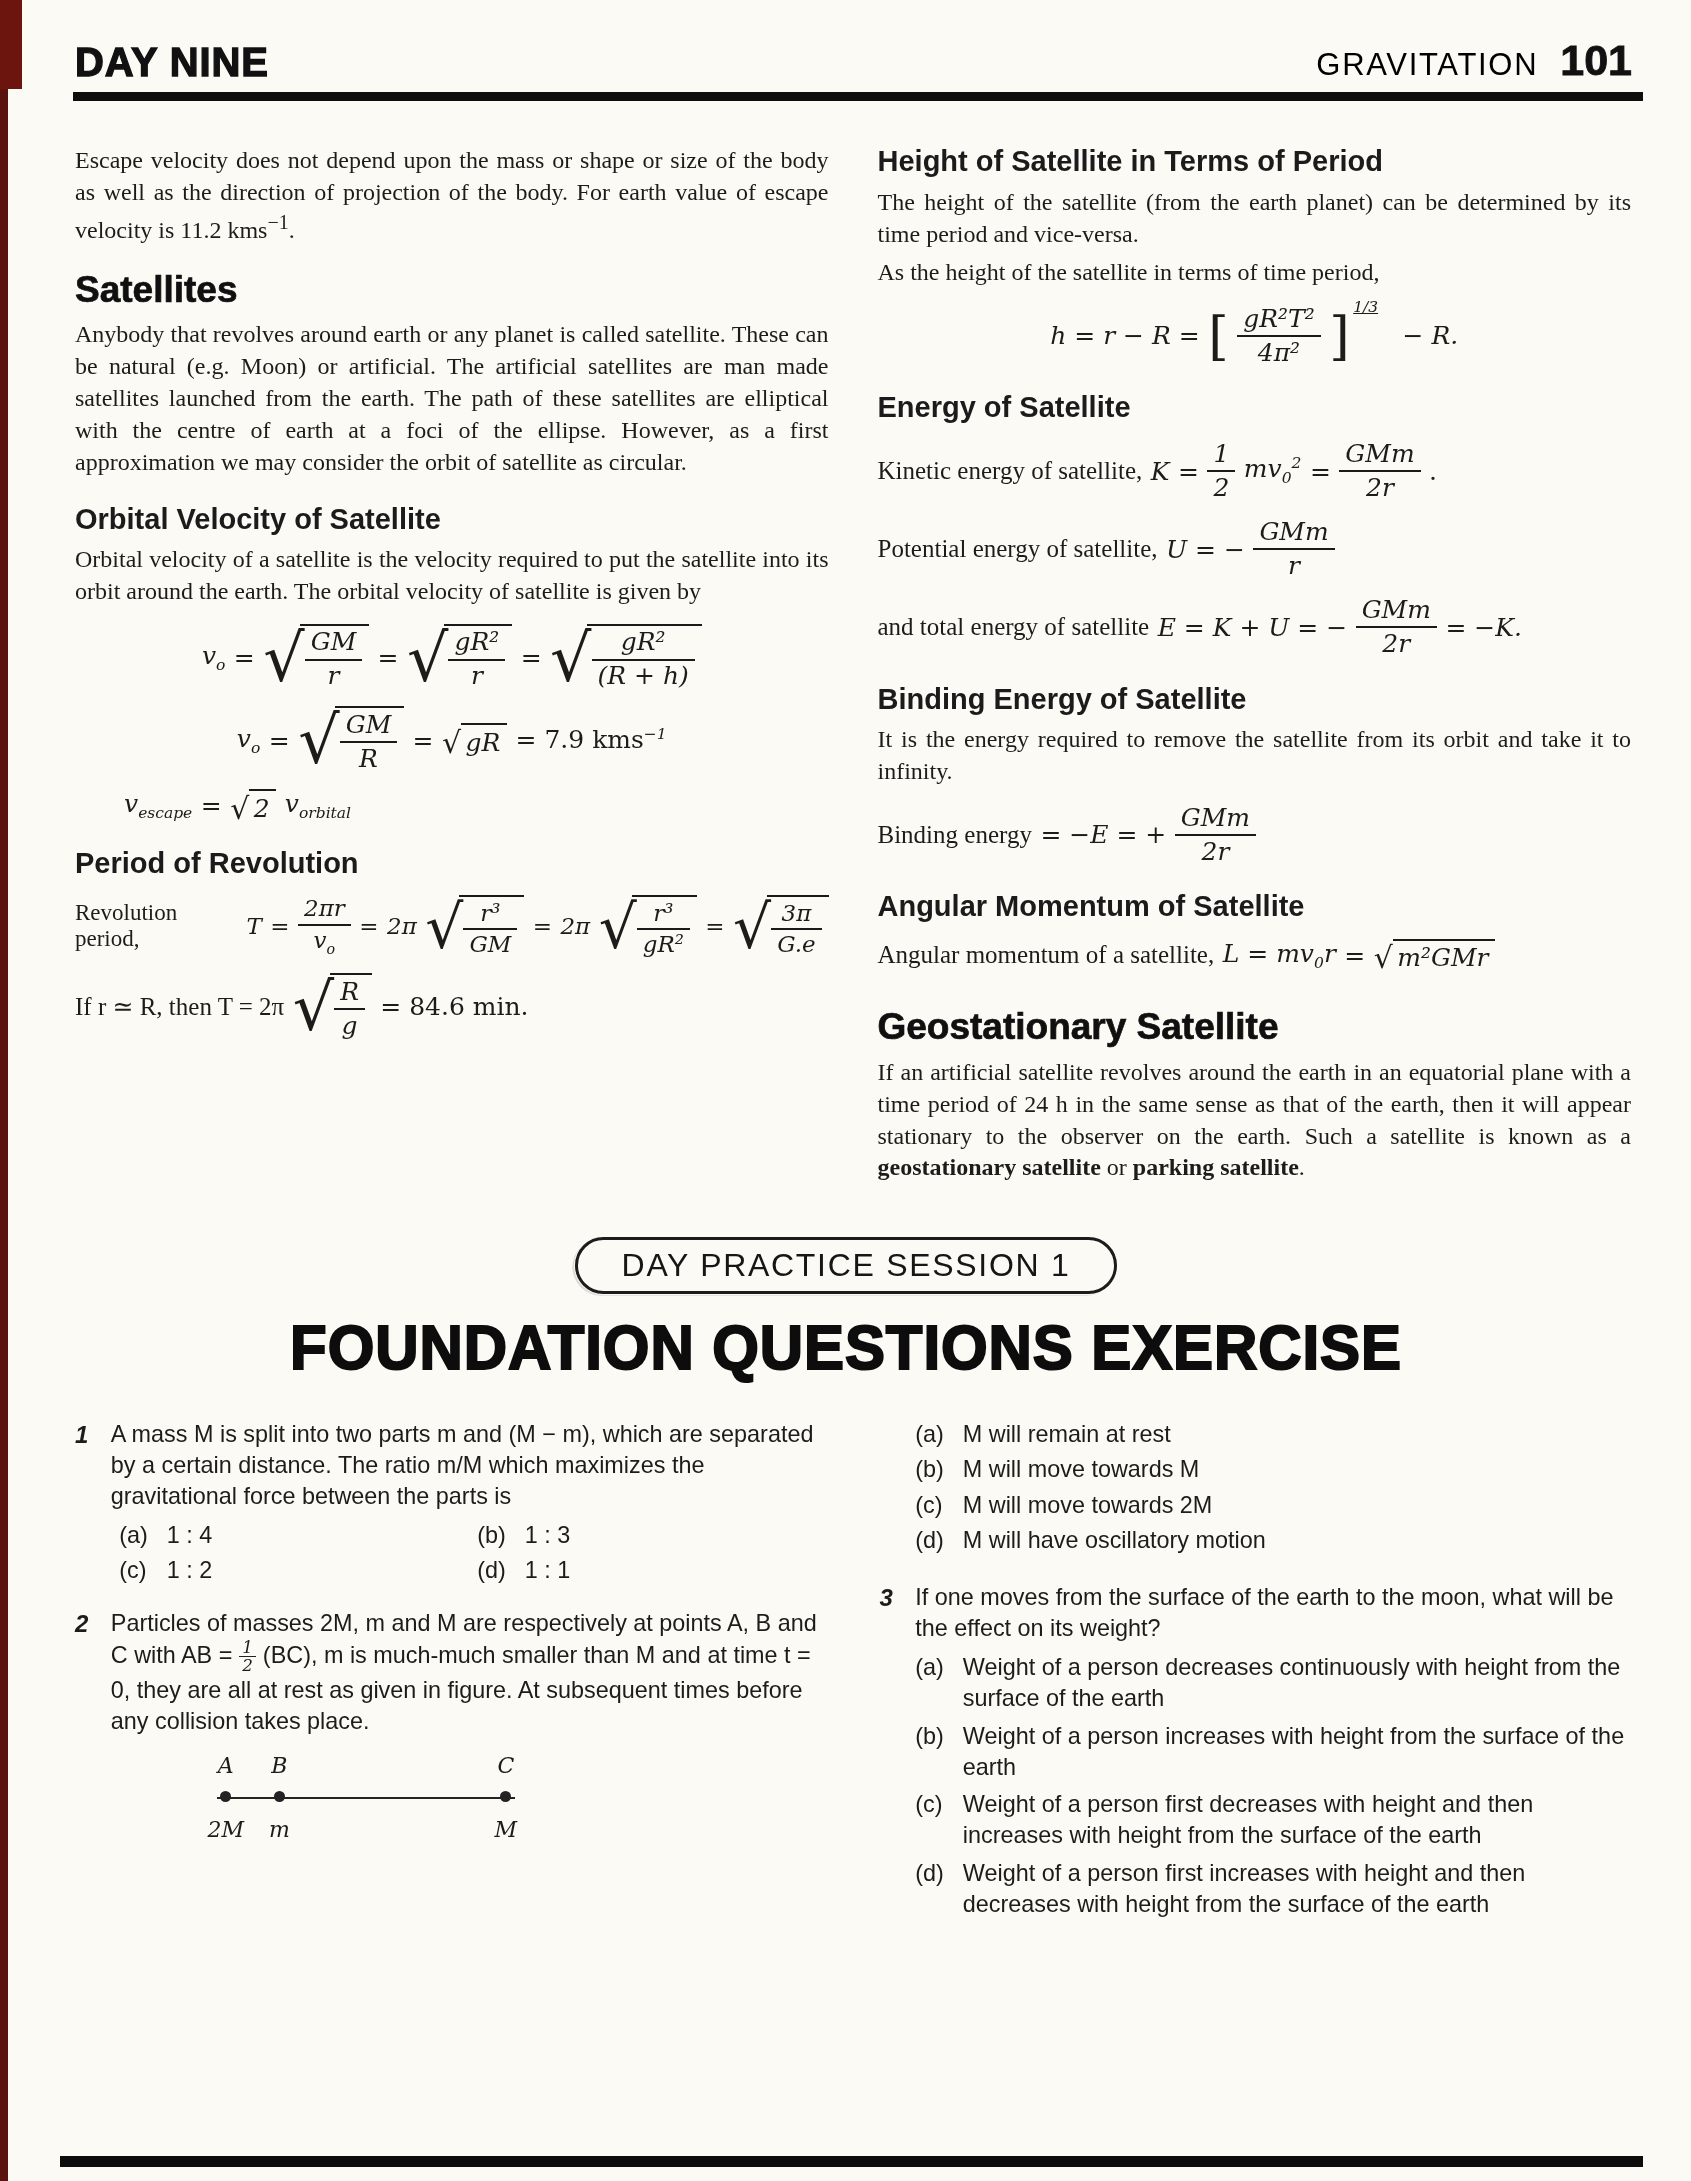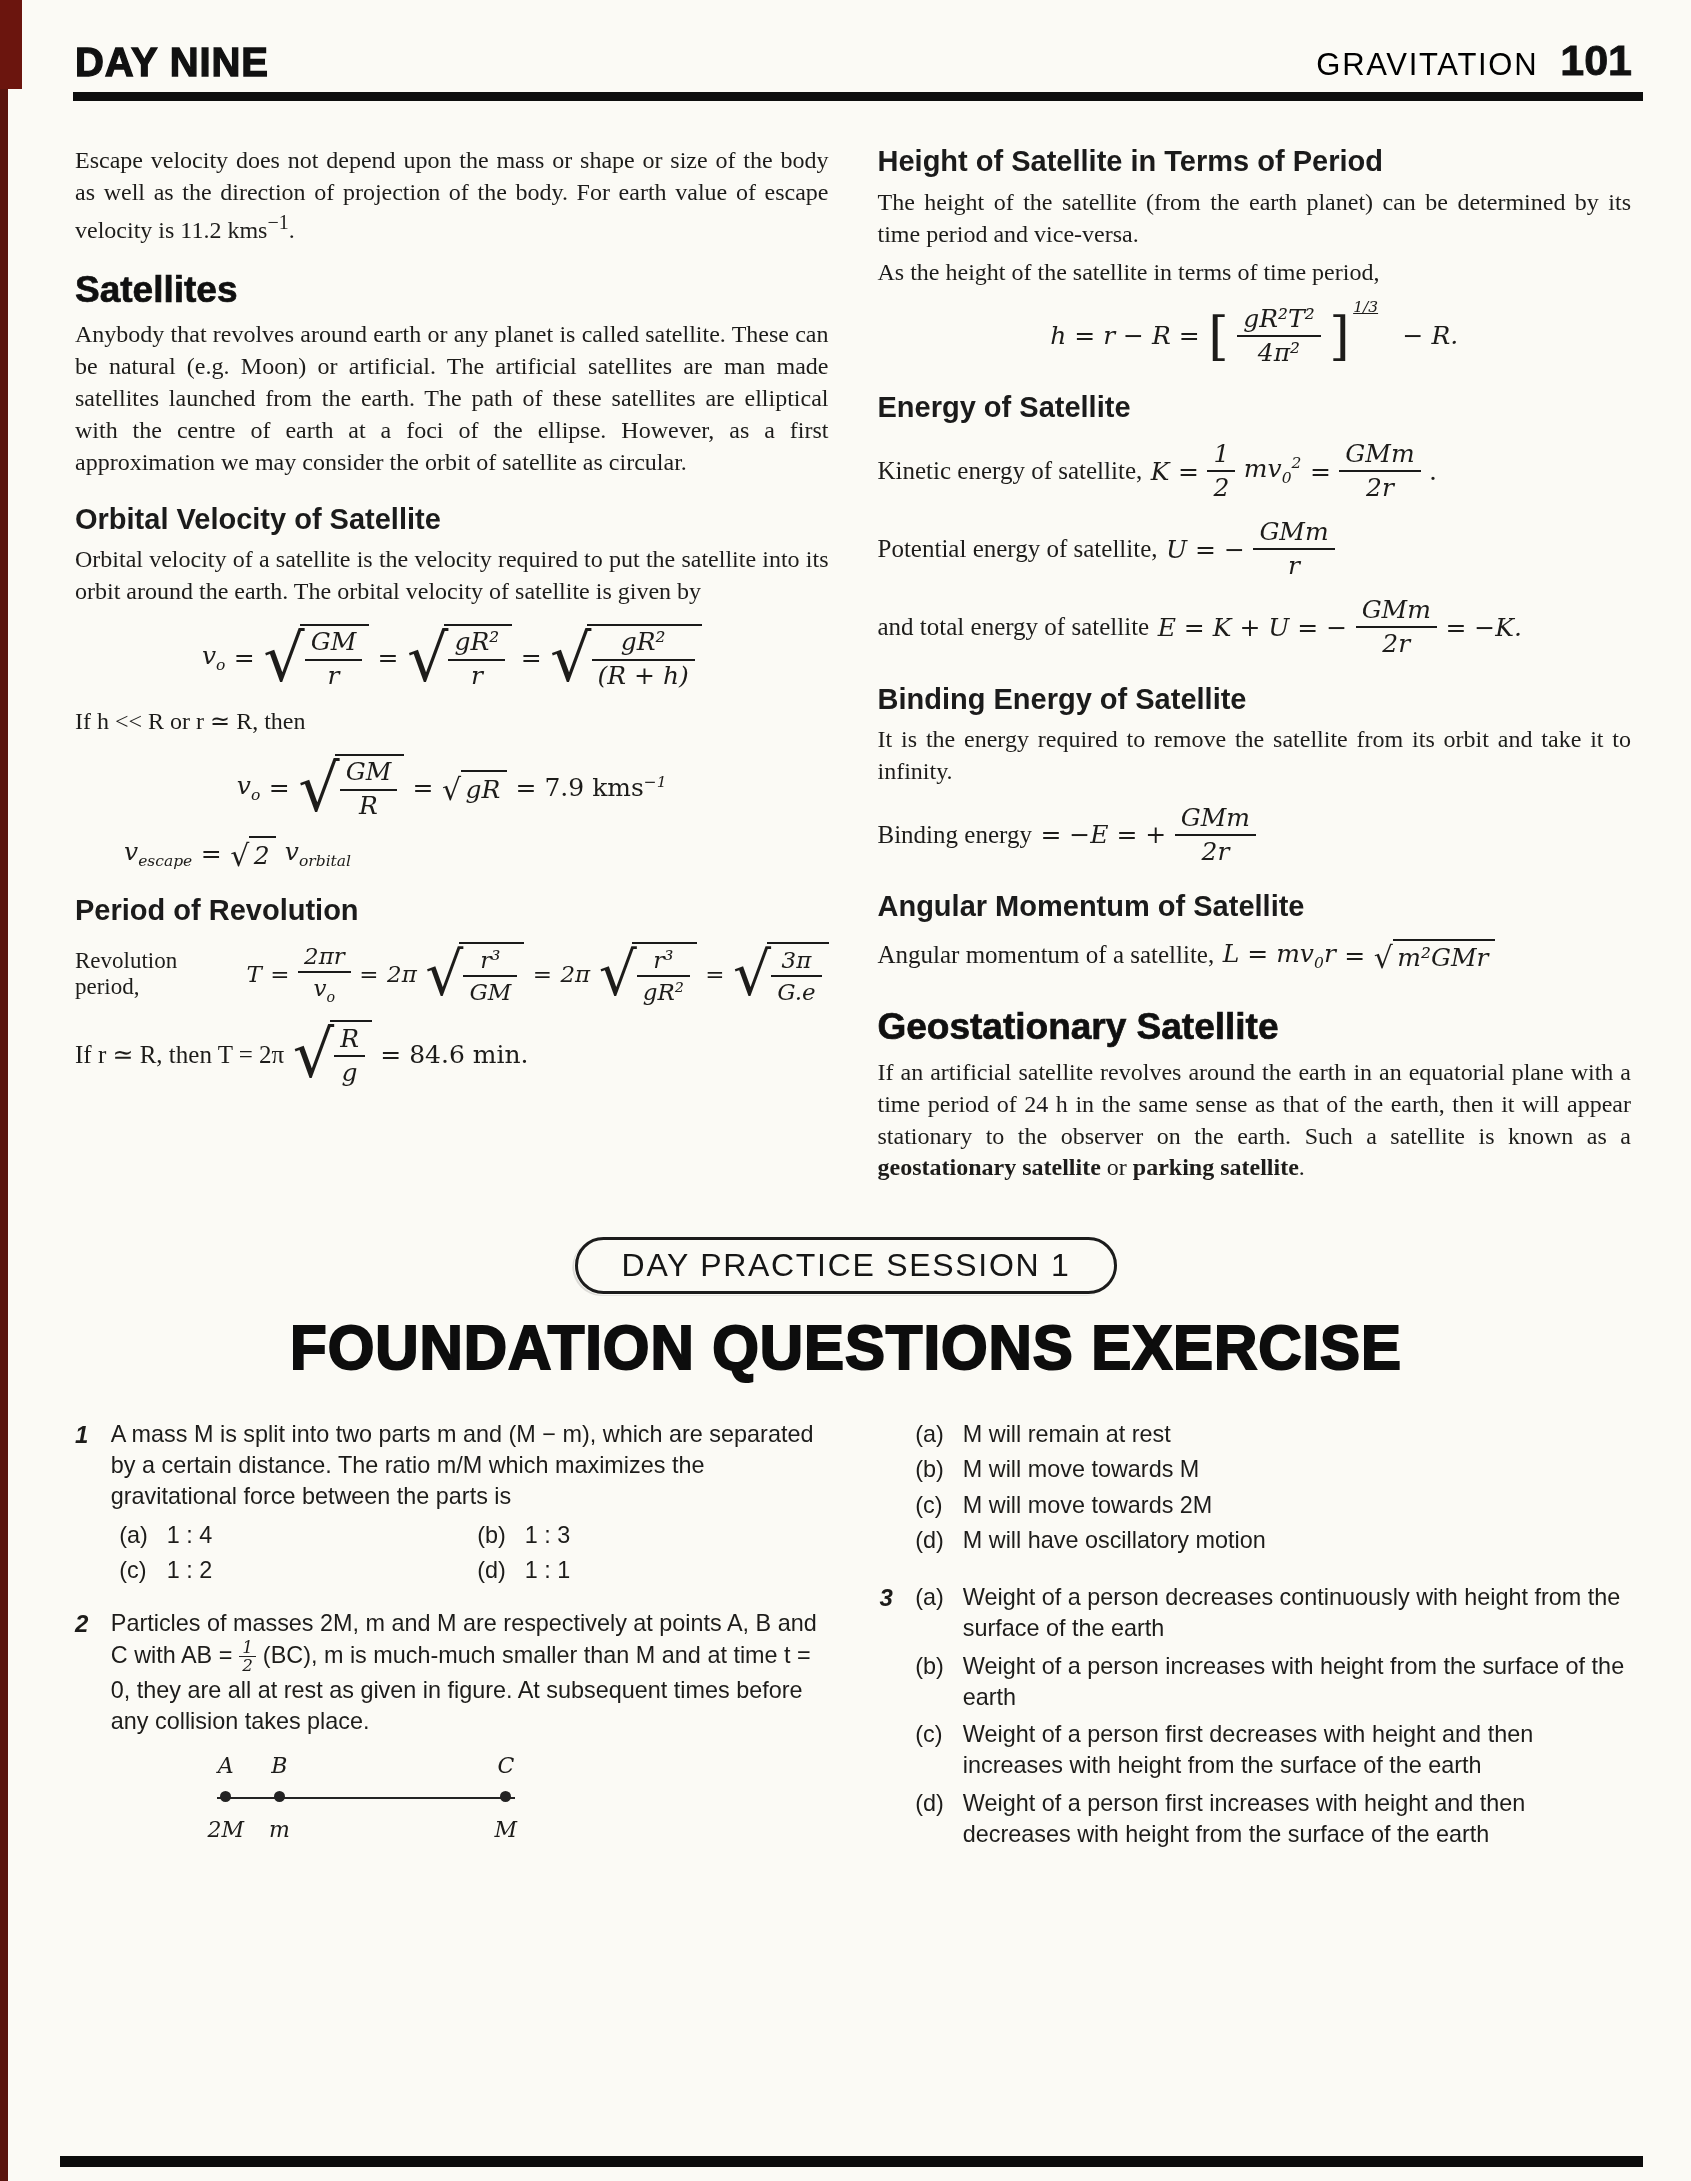--- a/index.html
+++ b/index.html
@@ -131,21 +131,20 @@
             <span class="rad">√</span>
             <span class="inner">
               <span class="frac">
                 <span class="num">gR²</span>
                 <span class="den">(R + h)</span>
               </span>
             </span>
           </span>
       </div>
 
-      <p class="t-par">If h &lt;&lt; R or r ≃ R, then</p>
 
       <div class="formula centered">
         <span class="tok"><span>v</span><sub>o</sub></span>
         <span class="op">=</span>
         <span class="sqrt tall">
             <span class="rad">√</span>
             <span class="inner">
               <span class="frac">
                 <span class="num">GM</span>
                 <span class="den">R</span>
@@ -388,20 +387,21 @@
           <div class="opt">
               <span class="opt-label">(d)</span>
               <span class="opt-text">M will have oscillatory motion</span>
             </div>
         </div>
       </div>
 
       <div class="question" style="margin-top:15.3px;">
         <span class="q-num">3</span>
         <div class="q-body">
+          <p class="q-text">If one moves from the surface of the earth to the moon, what will be the effect on its weight?</p>
           <div class="opts-list spread">
             <div class="opt">
                 <span class="opt-label">(a)</span>
                 <span class="opt-text">Weight of a person decreases continuously with height from the surface of the earth</span>
               </div>
             <div class="opt">
                 <span class="opt-label">(b)</span>
                 <span class="opt-text">Weight of a person increases with height from the surface of the earth</span>
               </div>
             <div class="opt">

